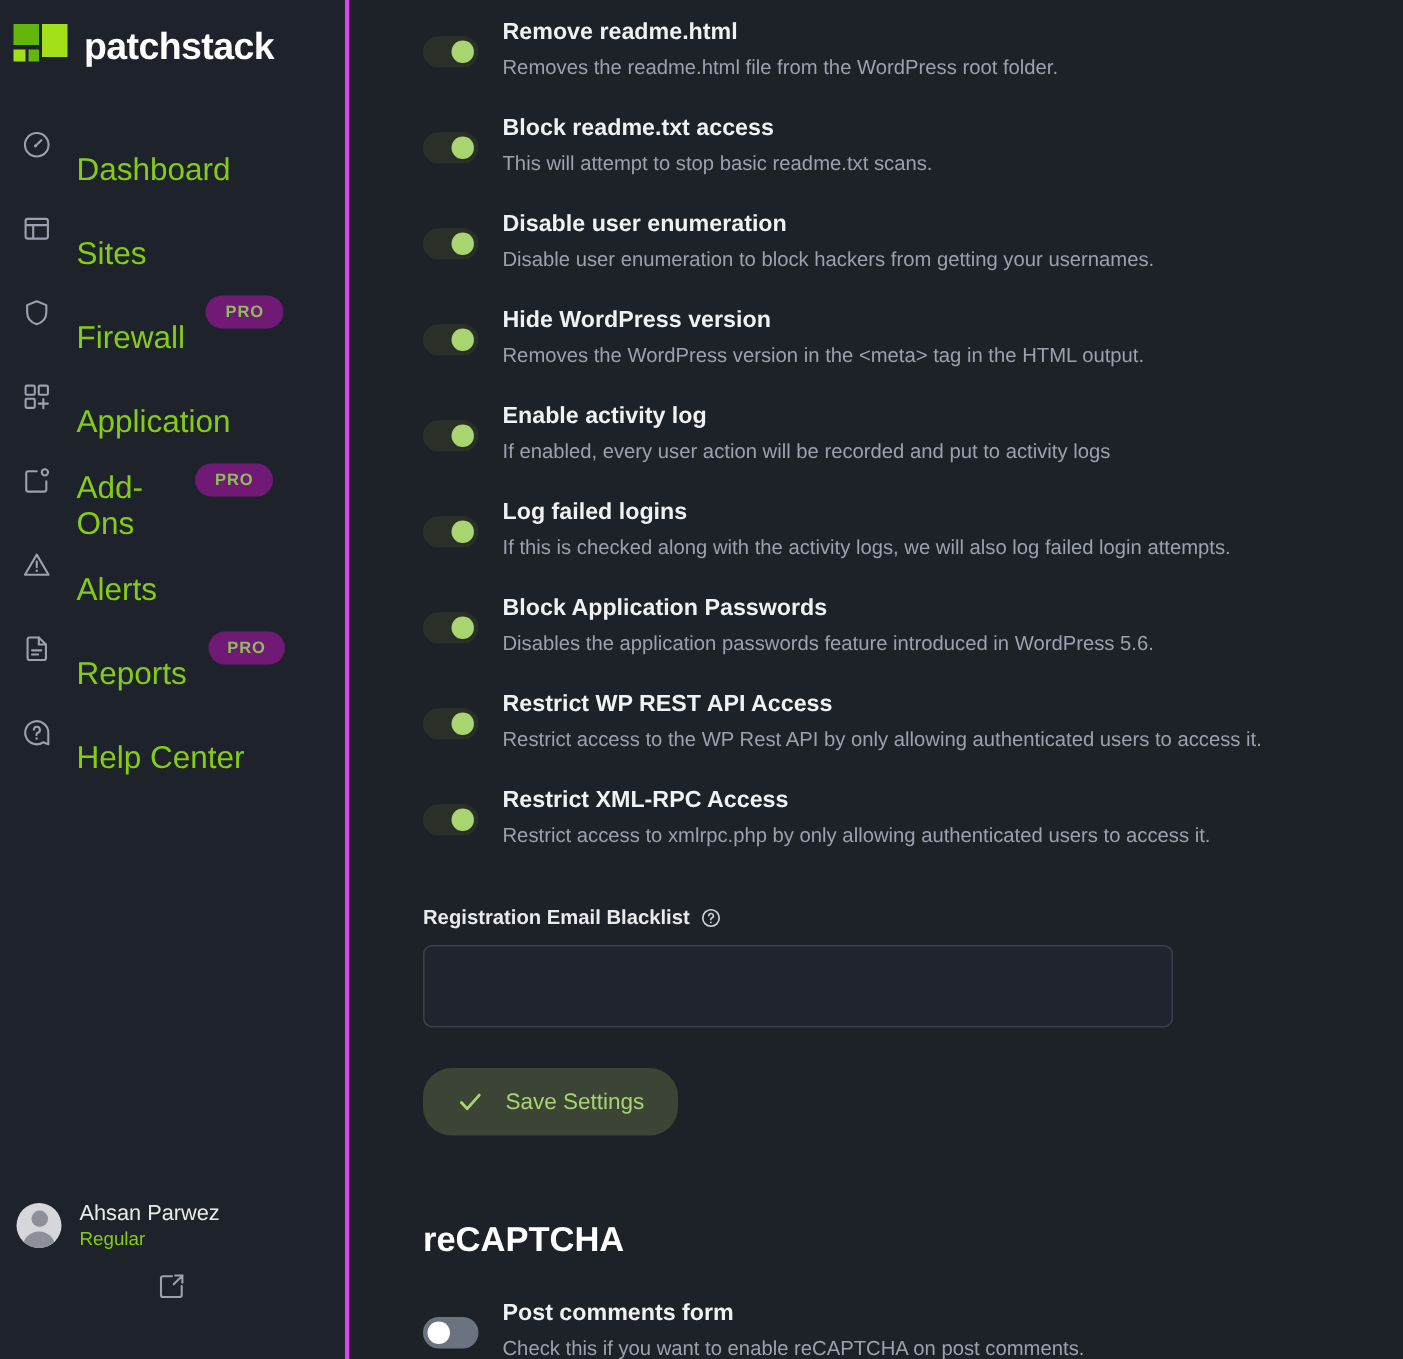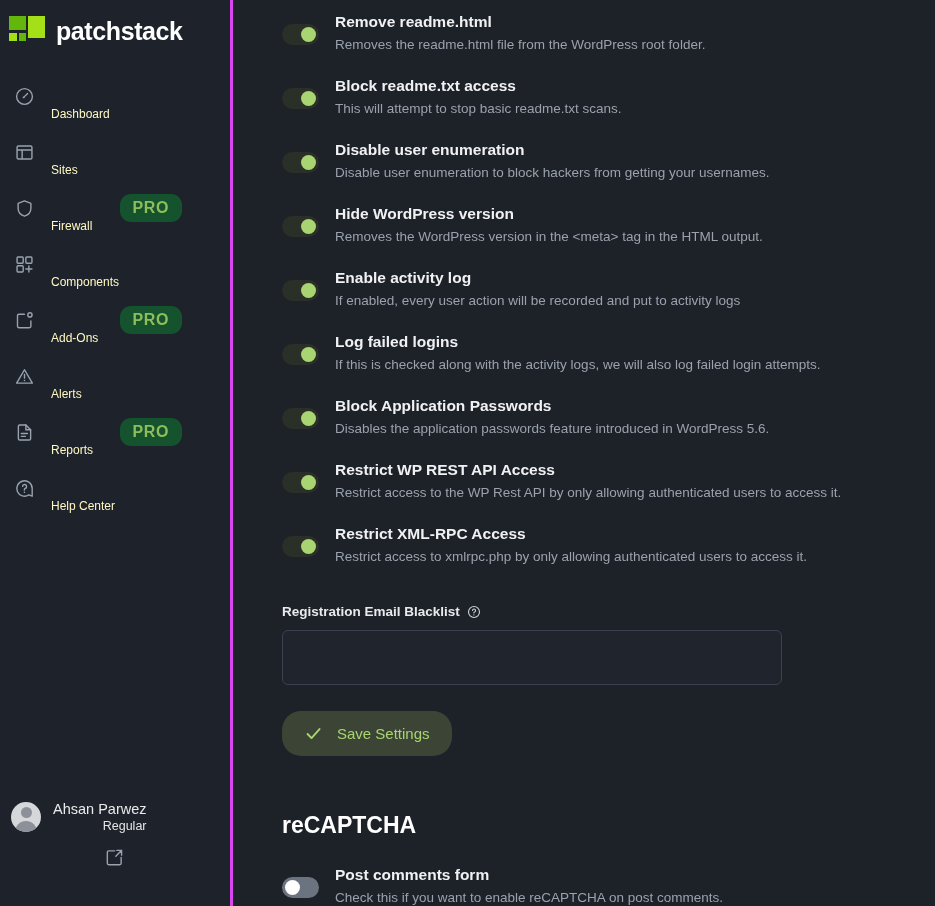--- a/index.html
+++ b/index.html
@@ -26,37 +26,37 @@
   .lg3 { left: 0;  top: 17px; width: 8px; height: 8px; background: #a4e017; }
   .lg4 { left: 10px; top: 17px; width: 7px; height: 8px; background: #63b60a; }
   .brand-text { color: #ffffff; font-size: 25px; font-weight: bold; letter-spacing: -0.4px; }
 
   .nav { margin-top: 16px; }
   .nav-item {
     display: flex; align-items: center; height: 56px;
     padding-left: 11px; gap: 14px; cursor: pointer;
   }
   .nav-icon { width: 26px; height: 26px; flex: 0 0 26px; display: flex; align-items: center; justify-content: center; color: #9aa2ae; }
-  .nav-label { color: #fef9c3; font-size: 12px; flex: 1; margin-top: 36px; }
+  .nav-label { color: #84cc16; font-size: 21px; flex: 1; margin-top: 36px; }
   .pro-badge {
-    background: #14532d; color: #8fbd5a;
-    font-size: 16px; font-weight: bold; letter-spacing: 0.6px;
+    background: #701a75; color: #8fbd5a;
+    font-size: 11px; font-weight: bold; letter-spacing: 0.6px;
     padding: 5px 13px; border-radius: 11px; margin-right: 48px;
   }
 
   .sidebar-bottom { position: absolute; left: 0; right: 12px; bottom: 0; padding-bottom: 12px; }
   .user-row { display: flex; align-items: center; gap: 12px; padding: 0 0 0 11px; height: 54px; cursor: pointer; }
   .avatar {
     width: 30px; height: 30px; border-radius: 50%; flex: 0 0 30px;
     background: #d5d7da; position: relative; overflow: hidden;
   }
   .avatar::before { content:""; position:absolute; left:9.5px; top:5px; width:11px; height:11px; border-radius:50%; background:#8d9099; }
   .avatar::after  { content:""; position:absolute; left:4px; top:19px; width:22px; height:16px; border-radius:11px 11px 0 0; background:#8d9099; }
   .user-name { color: #e9eaec; font-size: 14.5px; line-height: 1.25; }
-  .user-plan { color: #e5e5e5; font-size: 12.5px; line-height: 1.35; text-align: right; }
+  .user-plan { color: #84cc16; font-size: 12.5px; line-height: 1.35; }
   .logout-row { display: flex; align-items: center; padding-left: 11px; height: 50px; cursor: pointer; flex-direction: column; }
 
   
   .main { flex: 1; height: 906px; overflow: hidden; position: relative; background: #1d2128; }
   .main-inner { padding: 0 0 0 49px; }
 
   .setting-row { display: flex; align-items: flex-start; padding-top: 10px; min-height: 64px; }
   .toggle {
     width: 37px; height: 21px; border-radius: 11px; flex: 0 0 37px;
     margin-top: 14px; position: relative; cursor: pointer;
@@ -144,21 +144,21 @@
 
       <div class="nav-item">
         <span class="nav-icon">
           <svg width="21" height="21" viewBox="0 0 24 24" fill="none" stroke="currentColor" stroke-width="1.6">
             <rect x="3.5" y="3.5" width="7" height="7" rx="1"></rect>
               <rect x="13.5" y="3.5" width="7" height="7" rx="1"></rect>
             <rect x="3.5" y="13.5" width="7" height="7" rx="1"></rect>
               <path d="M17 13.7v7M13.5 17.2h7" stroke-linecap="round"></path>
           </svg>
         </span>
-        <span class="nav-label">Components</span>
+        <span class="nav-label">Application</span>
       </div>
 
       <div class="nav-item">
         <span class="nav-icon">
           <svg width="21" height="21" viewBox="0 0 24 24" fill="none" stroke="currentColor" stroke-width="1.6">
             <path d="M19.3 12.4v6.3c0 .9-.7 1.6-1.6 1.6H5.6c-.9 0-1.6-.7-1.6-1.6V6.4c0-.9.7-1.6 1.6-1.6h6.3" stroke-linecap="round"></path>
             <circle cx="18.2" cy="5.6" r="2.4"></circle>
           </svg>
         </span>
         <span class="nav-label">Add-Ons</span>

